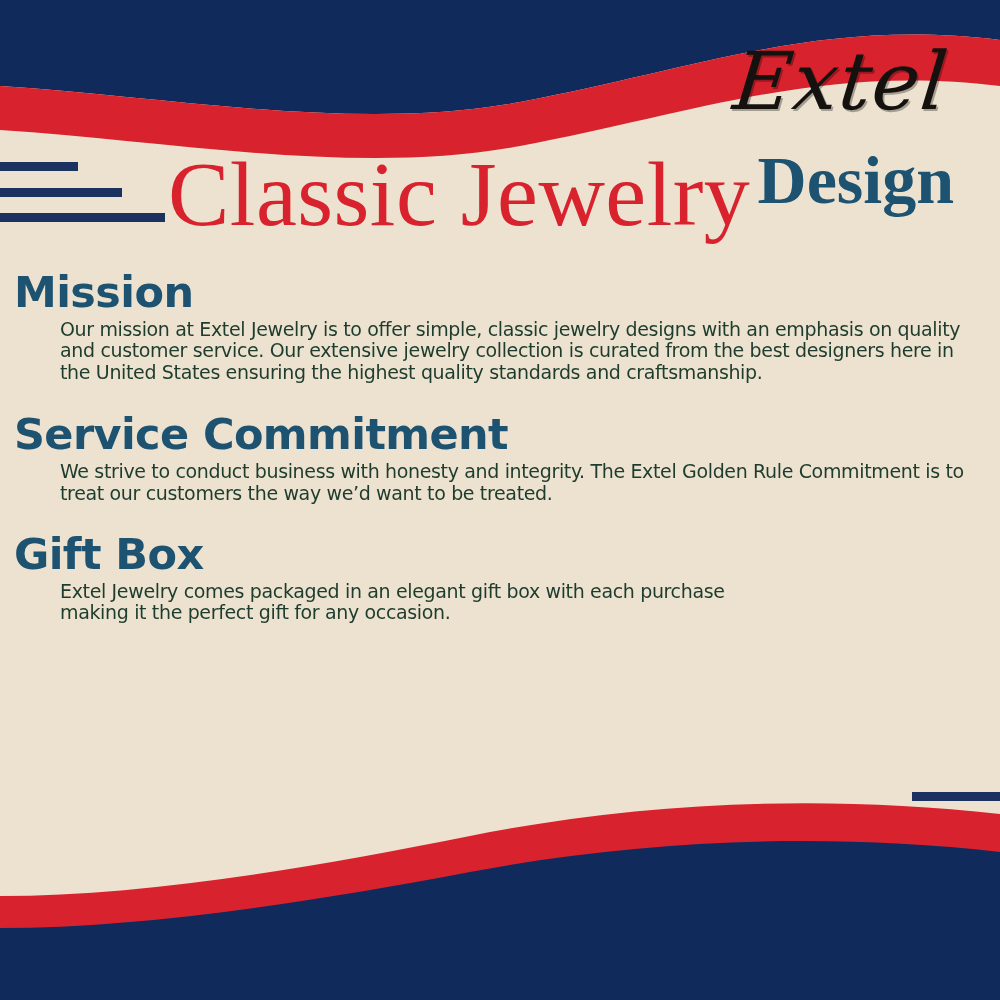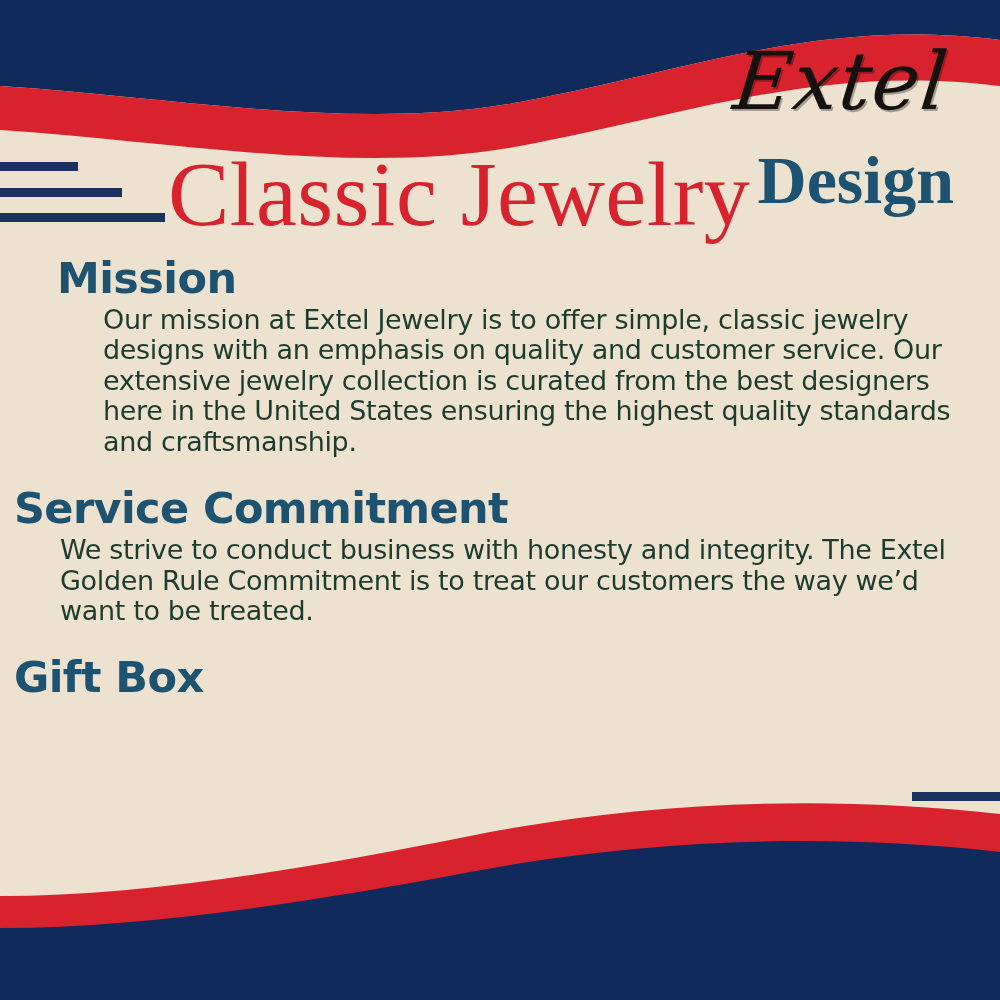--- a/index.html
+++ b/index.html
@@ -115,28 +115,28 @@
     line-height: 1.16;
     color: #1d5271;
     letter-spacing: -0.6px;
   }
 
   .section-body {
     margin: 1px 0 0 0;
     padding: 0 26px 0 60px;
     font-family: "DejaVu Sans", "Liberation Sans", sans-serif;
     font-weight: 400;
-    font-size: 27px;
+    font-size: 19px;
     line-height: 1.13;
     color: #1d3c2d;
     letter-spacing: -0.35px;
     max-width: 940px;
   }
 
-  #section-mission       { margin-top: 4px; padding-left: 43px; }
+  #section-mission       { margin-top: 18px; }
   #section-mission .section-body { padding-right: 24px; }
   #section-materials     { margin-top: 26px; }
   #section-service       { margin-top: 27px; }
   #section-giftbox       { margin-top: 26px; }
   #section-giftbox .section-body { padding-right: 260px; }
 </style>
 </head>
 <body>
 
 <div id="poster">
@@ -167,20 +167,21 @@
     </section>
 
 
     <section class="section" id="section-service">
       <h2 class="section-heading">Service Commitment</h2>
       <p class="section-body">We strive to conduct business with honesty and integrity. The Extel Golden Rule Commitment is to treat our customers the way we’d want to be treated.</p>
     </section>
 
     <section class="section" id="section-giftbox">
       <h2 class="section-heading">Gift Box</h2>
+      <p class="section-body">Extel Jewelry comes packaged in an elegant gift box with each purchase making it the perfect gift for any occasion.</p>
     </section>
 
   </div>
 
   <div class="rule" id="rule-br-1"></div>
   <div class="rule" id="rule-br-2"></div>
   <div class="rule" id="rule-br-3"></div>
 
   <svg id="wave-bottom" class="wave-layer" viewBox="0 0 1000 200" preserveAspectRatio="none" xmlns="http://www.w3.org/2000/svg">
     <path d="M0,96 C140,96 300,70 470,36 C640,2 820,-6 1000,14 L1000,200 L0,200 Z" fill="#d8232e"></path>

